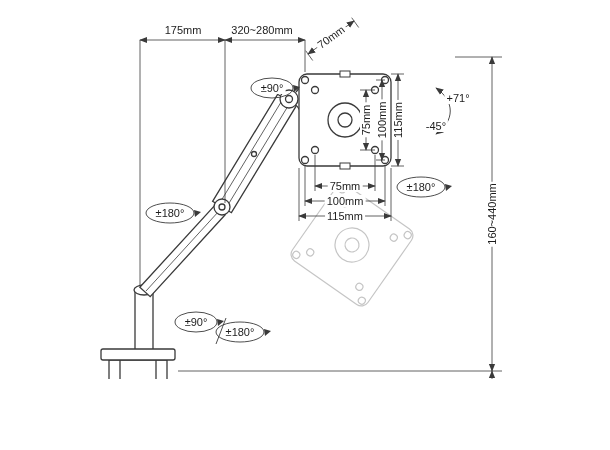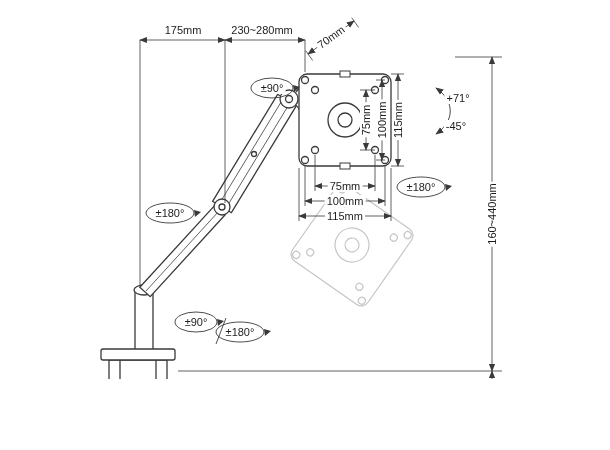--- a/index.html
+++ b/index.html
@@ -154,31 +154,31 @@
         <path d="M293,85 l7,2 l-6,5 z"></path>
         <path d="M194,210 l7,2 l-6,5 z"></path>
         <path d="M217,319 l7,2 l-6,5 z"></path>
         <path d="M264,329 l7,2 l-6,5 z"></path>
         <path d="M445,184 l7,2 l-6,5 z"></path>
       </g>
     </g>
   </svg>
 
   <span class="lbl" style="left:183px; top:30px">175mm</span>
-  <span class="lbl" style="left:262px; top:30px">230~280mm</span>
+  <span class="lbl" style="left:262px; top:30px">320~280mm</span>
   <span class="lbl r36" style="left:331px; top:37px">70mm</span>
 
   <span class="lbl" style="left:272px; top:88px">±90°</span>
   <span class="lbl" style="left:170px; top:213px">±180°</span>
   <span class="lbl" style="left:196px; top:322px">±90°</span>
   <span class="lbl" style="left:240px; top:332px">±180°</span>
   <span class="lbl" style="left:421px; top:187px">±180°</span>
 
   <span class="lbl" style="left:458px; top:98px">+71°</span>
-  <span class="lbl" style="left:456px; top:126px">-45°</span>
+  <span class="lbl" style="left:436px; top:126px">-45°</span>
 
   <span class="lbl r90" style="left:366px; top:120px">75mm</span>
   <span class="lbl r90" style="left:382px; top:120px">100mm</span>
   <span class="lbl r90" style="left:398px; top:120px">115mm</span>
 
   <span class="lbl" style="left:345px; top:186px">75mm</span>
   <span class="lbl" style="left:345px; top:201px">100mm</span>
   <span class="lbl" style="left:345px; top:216px">115mm</span>
 
   <span class="lbl r90" style="left:492px; top:214px">160~440mm</span>

